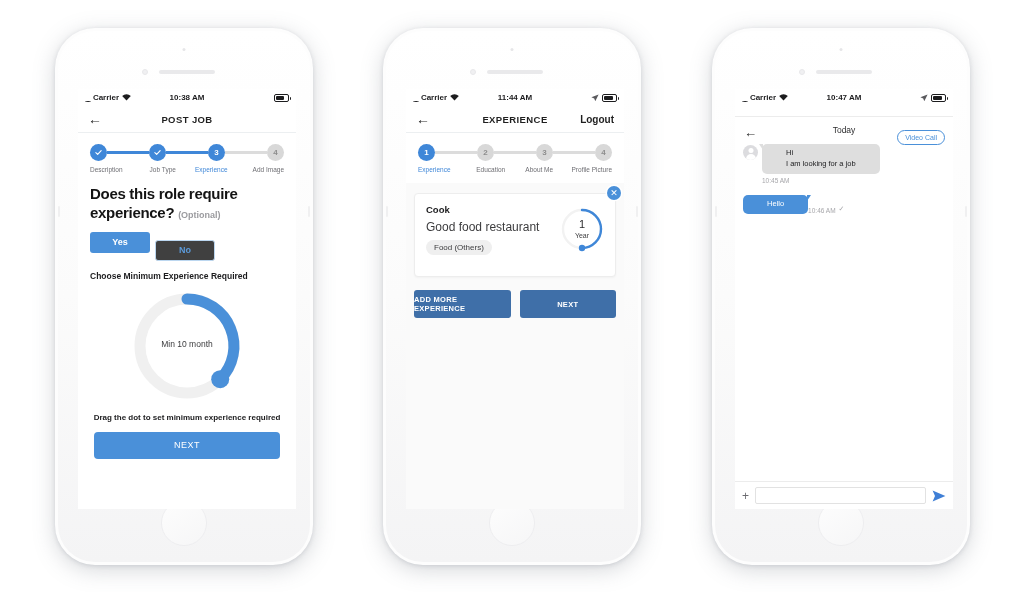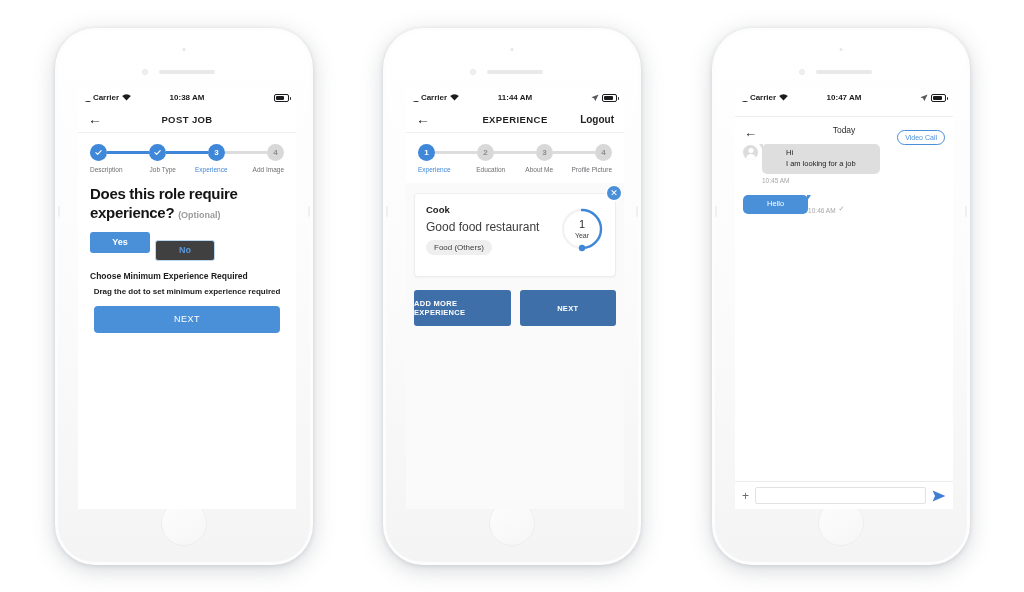--- a/index.html
+++ b/index.html
@@ -121,21 +121,21 @@
     font-size:8px;border-radius:9px;padding:3px 8px;}
   .mini-ring{position:absolute;right:10px;top:12px;width:46px;height:46px;}
   .mini-ring .mr-num{position:absolute;left:0;right:0;top:12px;text-align:center;
     font-size:11px;color:#2c2c2e;}
   .mini-ring .mr-unit{position:absolute;left:0;right:0;top:26px;text-align:center;
     font-size:7px;color:#3c3c3e;}
   .close-x{position:absolute;right:-6px;top:-8px;width:14px;height:14px;border-radius:50%;
     background:#4a90d9;color:#fff;display:flex;align-items:center;justify-content:center;
     font-size:9px;cursor:pointer;box-shadow:0 0 0 1.5px #fff;}
   .btn-row{display:flex;gap:9px;margin:13px 8px 0 8px;}
-  .btn-muted{flex:1 1 0;height:36px;border-radius:3px;background:#3f6fa8;color:#fff;
+  .btn-muted{flex:1 1 0;height:28px;border-radius:3px;background:#3f6fa8;color:#fff;
     font-size:7.5px;font-weight:bold;letter-spacing:.3px;display:flex;
     align-items:center;justify-content:center;cursor:pointer;}
 
   
   .chat-head{position:relative;padding:4px 8px 6px 8px;background:#fff;
     border-bottom:1px solid #ececec;}
   .ch-back{position:absolute;left:9px;top:19px;font-size:13px;color:#1f1f1f;cursor:pointer;}
   .ch-center{text-align:center;}
   .ch-name-row{display:flex;align-items:center;justify-content:center;gap:4px;}
   .ch-av{width:16px;height:16px;border-radius:50%;background:#dcdcdf;position:relative;overflow:hidden;}
@@ -245,20 +245,28 @@
           <span class="opt">(Optional)</span>
         </div>
 
         <div class="yn-row">
           <div class="yn sel">Yes</div>
           <div class="yn unsel">No</div>
         </div>
 
         <div class="sub-label">Choose Minimum Experience Required</div>
 
+        <div class="dial-wrap">
+          <svg class="dial" width="118" height="118" viewBox="0 0 118 118">
+            <circle cx="59" cy="59" r="47" fill="none" stroke="#f0f0f0" stroke-width="11"></circle>
+            <path d="M59 12 A47 47 0 0 1 92.2 92.2" fill="none" stroke="#4a90d9" stroke-width="11" stroke-linecap="round"></path>
+            <circle cx="92.2" cy="92.2" r="9" fill="#4a90d9"></circle>
+          </svg>
+          <div class="dial-text">Min 10 month</div>
+        </div>
 
         <div class="hint">Drag the dot to set minimum experience required</div>
         <div class="btn-primary">NEXT</div>
       </div>
     </div>
   </div>
 
   <div class="phone p2">
     <div class="phone-inner">
       <div class="cam-dot"></div>

